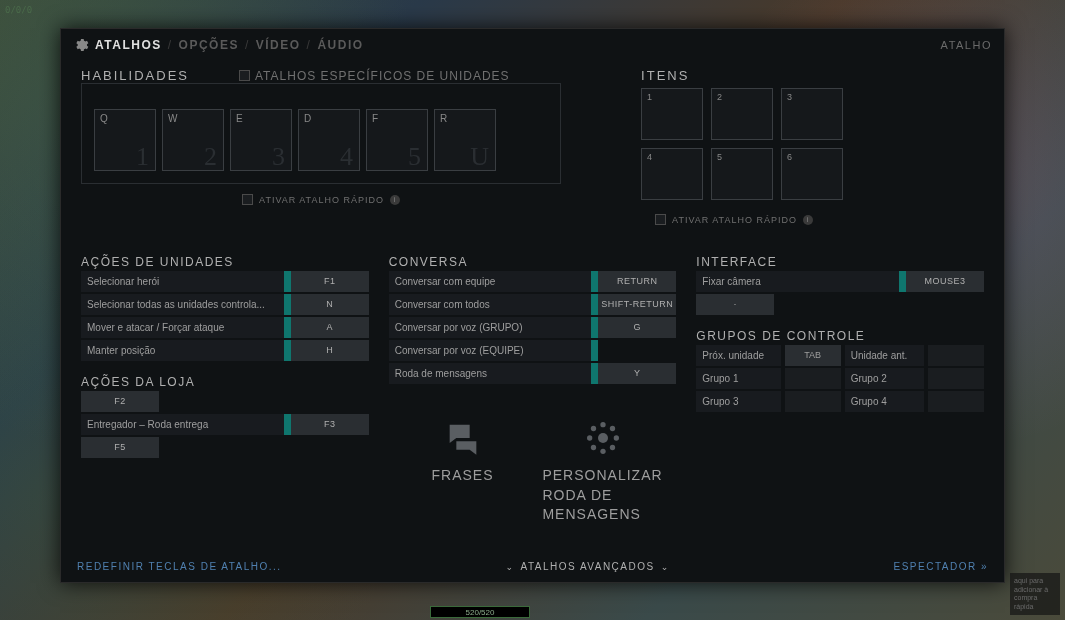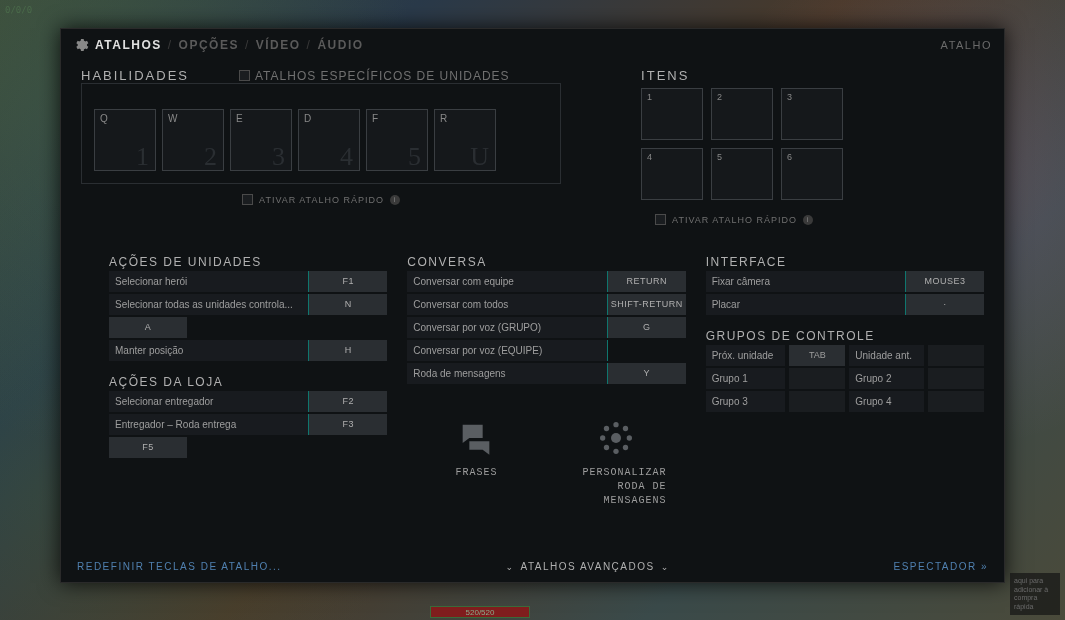--- a/index.html
+++ b/index.html
@@ -68,54 +68,54 @@
 
   .quick-check { text-align: center; margin-top: 10px; font-size: 9px; letter-spacing: 1px; color: #707070; display: flex; align-items: center; justify-content: center; gap: 6px;}
   .info-icon { width: 10px; height: 10px; border-radius: 50%; background: #3a3a3a; display: inline-block; font-size: 7px; line-height: 10px; text-align: center; color: #888;}
 
   .item-grid { display: grid; grid-template-columns: repeat(3, 62px); grid-template-rows: repeat(2, 52px); gap: 8px; margin-top: 5px;}
   .item-slot { border: 1px solid #3a3e42; background: #15181b; position: relative; }
   .item-slot .key { position: absolute; top: 3px; left: 5px; font-size: 9px; color: #888; }
   .item-quick { margin-top: 14px; display: flex; align-items: center; gap: 6px; font-size: 9px; letter-spacing: 1px; color: #707070; margin-left: 14px;}
 
   
-  .cols { display: flex; gap: 20px; margin-top: 30px; margin-left: 28px; }
+  .cols { display: flex; gap: 20px; margin-top: 30px; }
   .col { flex: 1; display: flex; flex-direction: column; gap: 14px; }
   .col-title { color: #b0b0b0; font-size: 12px; letter-spacing: 1.5px; font-weight: 400; margin-bottom: 2px;}
   .bind-row { display: flex; align-items: center; height: 21px; }
-  .bind-label { flex: 1; background: rgba(30,34,38,0.6); padding: 0 6px; font-size: 10px; color: #9e9e9e; line-height: 21px; overflow: hidden; text-overflow: ellipsis; white-space: nowrap; border-right: 1px solid #0f766e;}
+  .bind-label { flex: 1; background: rgba(30,34,38,0.6); padding: 0 6px; font-size: 10px; color: #9e9e9e; line-height: 21px; overflow: hidden; text-overflow: ellipsis; white-space: nowrap; border-right: 7px solid #0f766e;}
   .bind-key { width: 78px; background: #2a2e32; text-align: center; font-size: 9px; color: #b0b0b0; line-height: 21px; letter-spacing: 0.5px;}
   .bind-key.empty { background: #1a1d20; }
   .rows { display: flex; flex-direction: column; gap: 2px; }
 
   .icon-buttons { display: flex; gap: 40px; justify-content: center; margin-top: 20px;}
   .icon-btn { display: flex; flex-direction: column; align-items: center; gap: 8px; width: 100px; cursor: pointer;}
   .icon-btn svg { width: 40px; height: 40px; color: #5a5e62; }
-  .icon-btn .caption { font-size: 10px; letter-spacing: 1px; color: #9e9e9e; text-align: right; line-height: 1.4; font-family: Liberation Mono, monospace;}
+  .icon-btn .caption { font-size: 14px; letter-spacing: 1px; color: #9e9e9e; text-align: left; line-height: 1.4;}
 
   .ctrl-grid { display: grid; grid-template-columns: auto 56px auto 56px; gap: 2px 4px; font-size: 10px;}
   .ctrl-grid .cl { background: rgba(30,34,38,0.6); padding: 0 6px; line-height: 21px; white-space: nowrap;}
   .ctrl-grid .ck { background: #2a2e32; text-align: center; line-height: 21px; font-size: 9px;}
   .ctrl-grid .ck.empty { background: #1a1d20; }
 
   
   .footer { 
     position: absolute; bottom: 0; left: 0; right: 0;
     padding: 10px 16px;
     display: flex; align-items: flex-start; justify-content: space-between;
     font-size: 10px; letter-spacing: 1.5px;
   }
   .footer .reset { color: #5080b0; cursor: pointer; }
   .footer .advanced { color: #b0b0b0; cursor: pointer; display: flex; align-items: center; gap: 6px;}
   .footer .spectator { color: #5080b0; cursor: pointer; }
   .chevron { font-size: 9px; }
 
   .hud-hint { position: absolute; right: 5px; bottom: 5px; width: 50px; font-size: 7px; color: #6a6a6a; background: rgba(20,20,20,0.7); padding: 4px; line-height: 1.2;}
   .hud-timer { position: absolute; left: 5px; top: 5px; font-size: 9px; color: #4a6a4a; font-family: monospace; text-align: right;}
-  .hud-bar { position: absolute; bottom: 2px; left: 430px; width: 100px; height: 12px; border: 1px solid #3a6a3a; background: #7f1d1d; font-size: 8px; color: #8aaa8a; text-align: center; line-height: 12px;}
+  .hud-bar { position: absolute; bottom: 2px; left: 430px; width: 100px; height: 12px; border: 1px solid #3a6a3a; background: #000000; font-size: 8px; color: #8aaa8a; text-align: center; line-height: 12px;}
 </style>
 </head>
 <body>
 
 <div class="bg-overlay"></div>
 <div class="hud-timer">0/0/0</div>
 
 <div class="panel">
 
   <div class="topnav">
@@ -217,33 +217,33 @@
           <div class="rows">
             <div class="bind-row">
                 <div class="bind-label">Selecionar herói</div>
                 <div class="bind-key">F1</div>
               </div>
             <div class="bind-row">
                 <div class="bind-label">Selecionar todas as unidades controla...</div>
                 <div class="bind-key">N</div>
               </div>
             <div class="bind-row">
+                <div class="bind-label">Mover e atacar / Forçar ataque</div>
                 <div class="bind-key">A</div>
               </div>
             <div class="bind-row">
                 <div class="bind-label">Manter posição</div>
                 <div class="bind-key">H</div>
               </div>
           </div>
         </div>
         <div>
           <div class="col-title">AÇÕES DA LOJA</div>
           <div class="rows">
             <div class="bind-row">
-                <div class="bind-label">Selecionar entregador</div>
                 <div class="bind-key">F2</div>
               </div>
             <div class="bind-row">
                 <div class="bind-label">Entregador – Roda entrega</div>
                 <div class="bind-key">F3</div>
               </div>
             <div class="bind-row">
                 <div class="bind-key">F5</div>
               </div>
           </div>
@@ -302,21 +302,20 @@
 
       <div class="col">
         <div>
           <div class="col-title">INTERFACE</div>
           <div class="rows">
             <div class="bind-row">
                 <div class="bind-label">Fixar câmera</div>
                 <div class="bind-key">MOUSE3</div>
               </div>
             <div class="bind-row">
-                <div class="bind-label">Placar</div>
                 <div class="bind-key">·</div>
               </div>
           </div>
         </div>
         <div>
           <div class="col-title">GRUPOS DE CONTROLE</div>
           <div class="ctrl-grid">
             <div class="cl">Próx. unidade</div>
               <div class="ck">TAB</div>
               <div class="cl">Unidade ant.</div>

